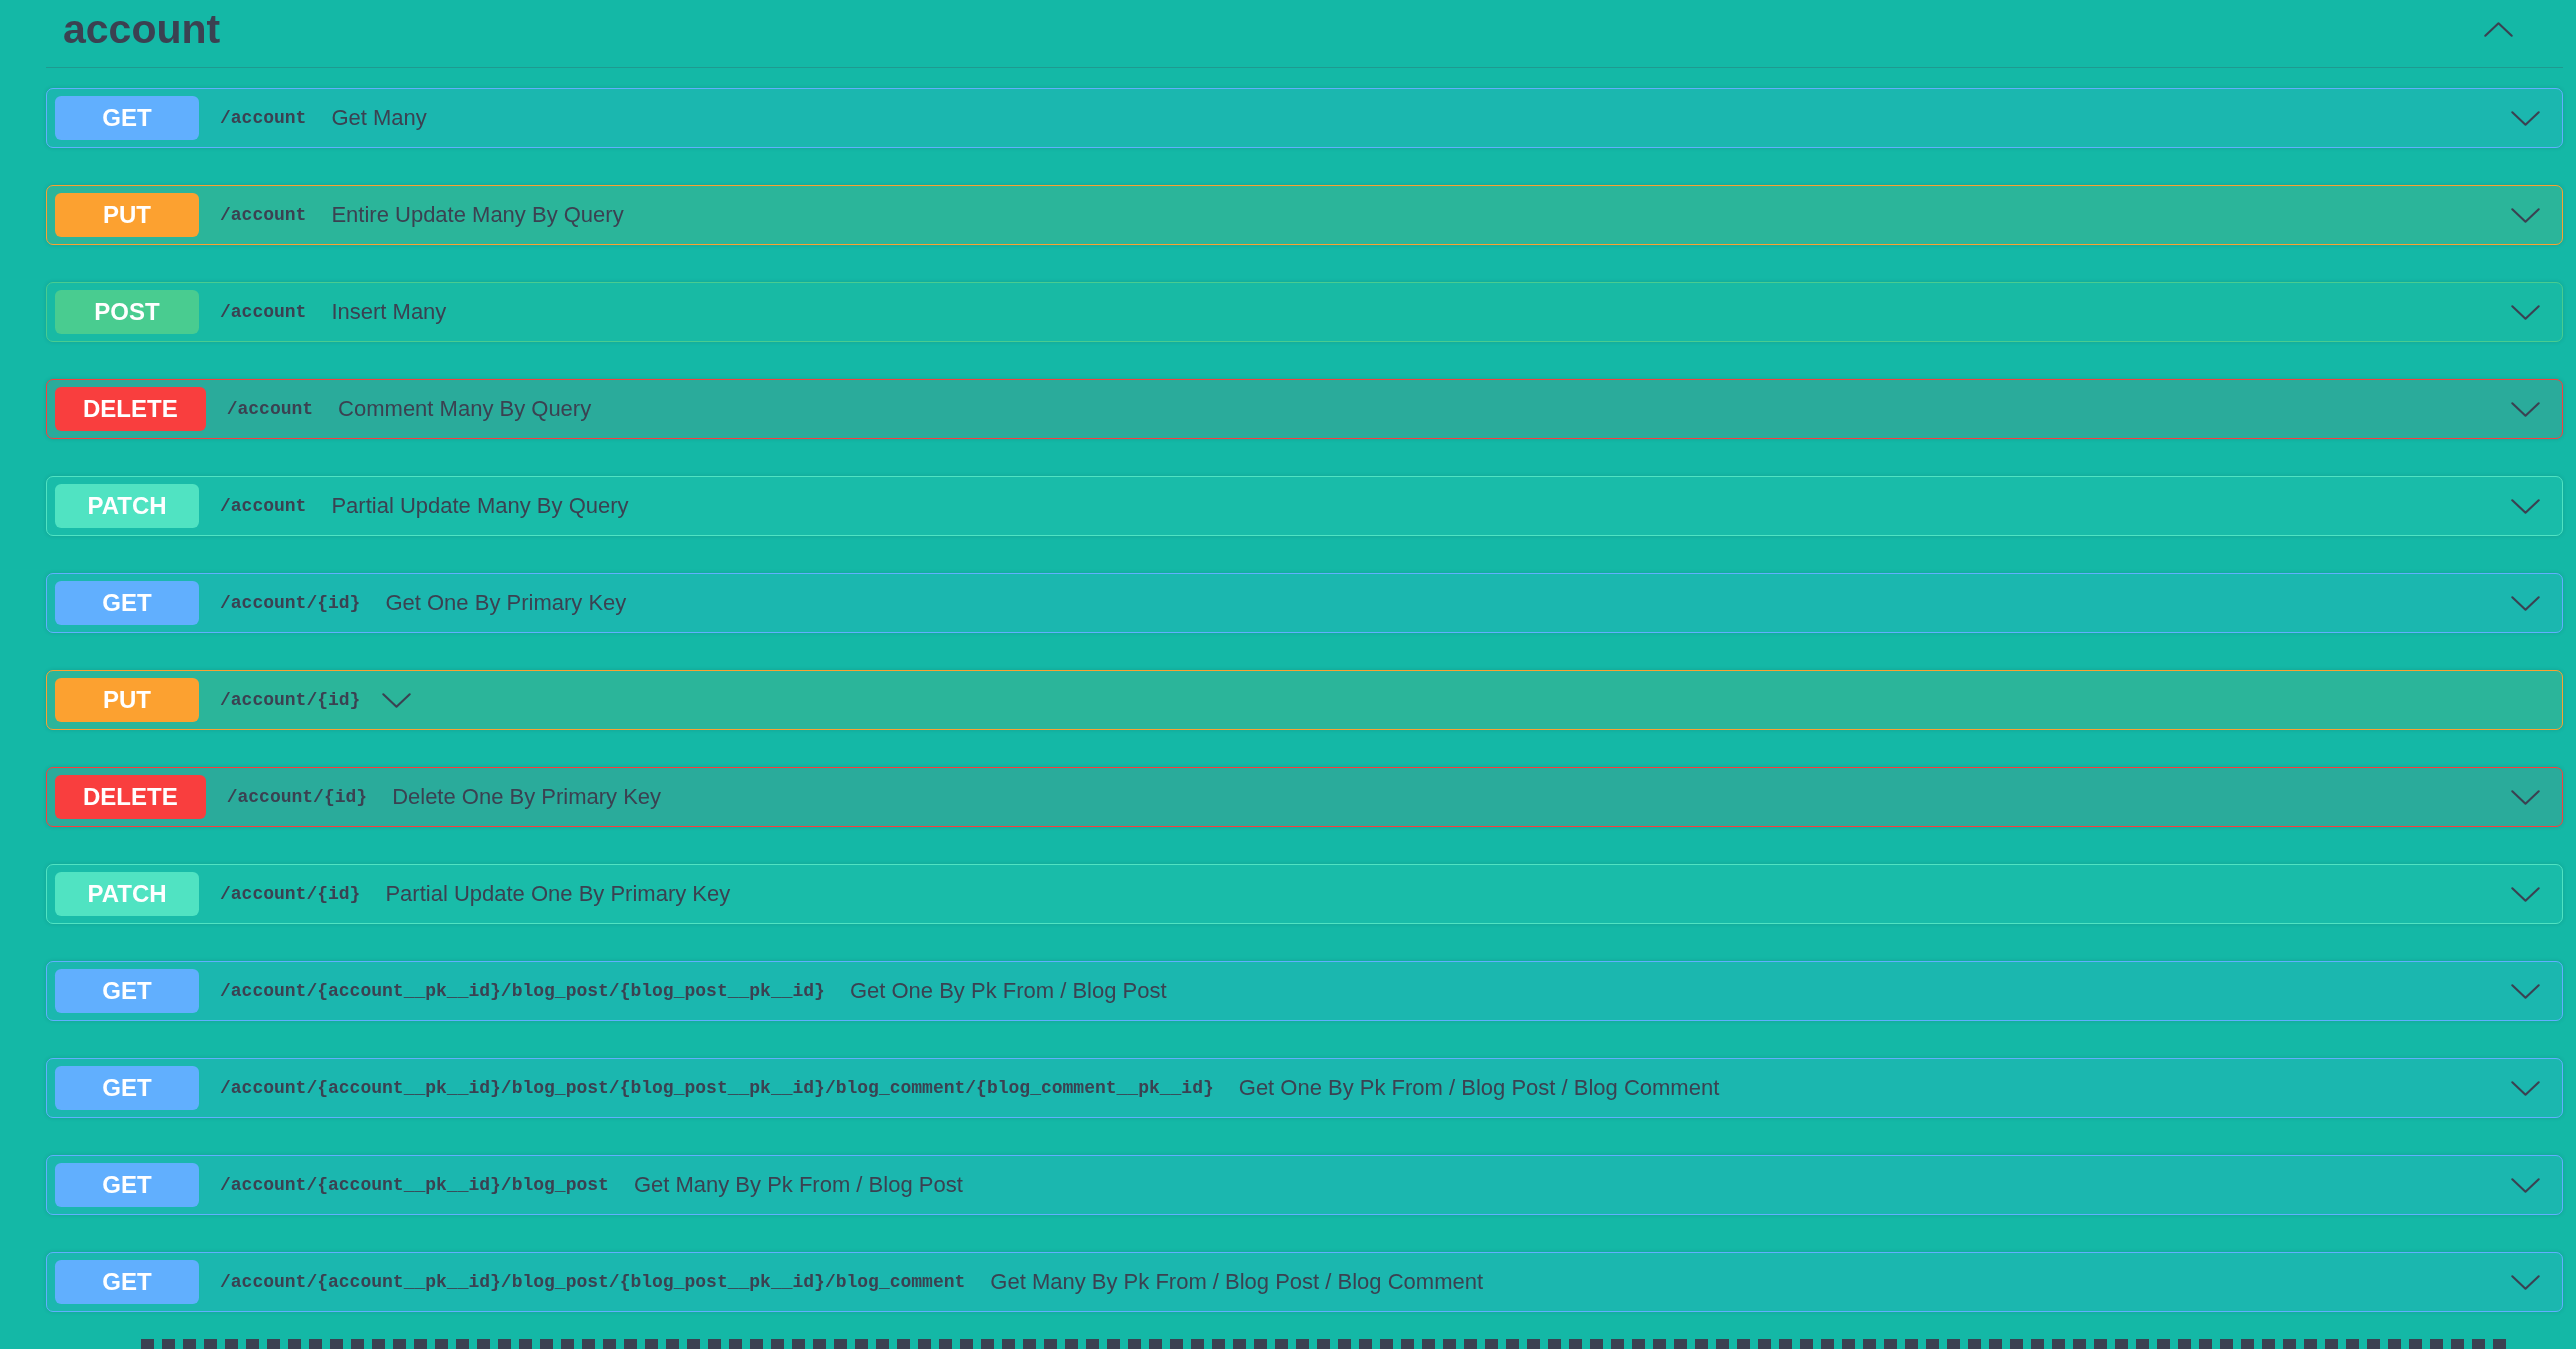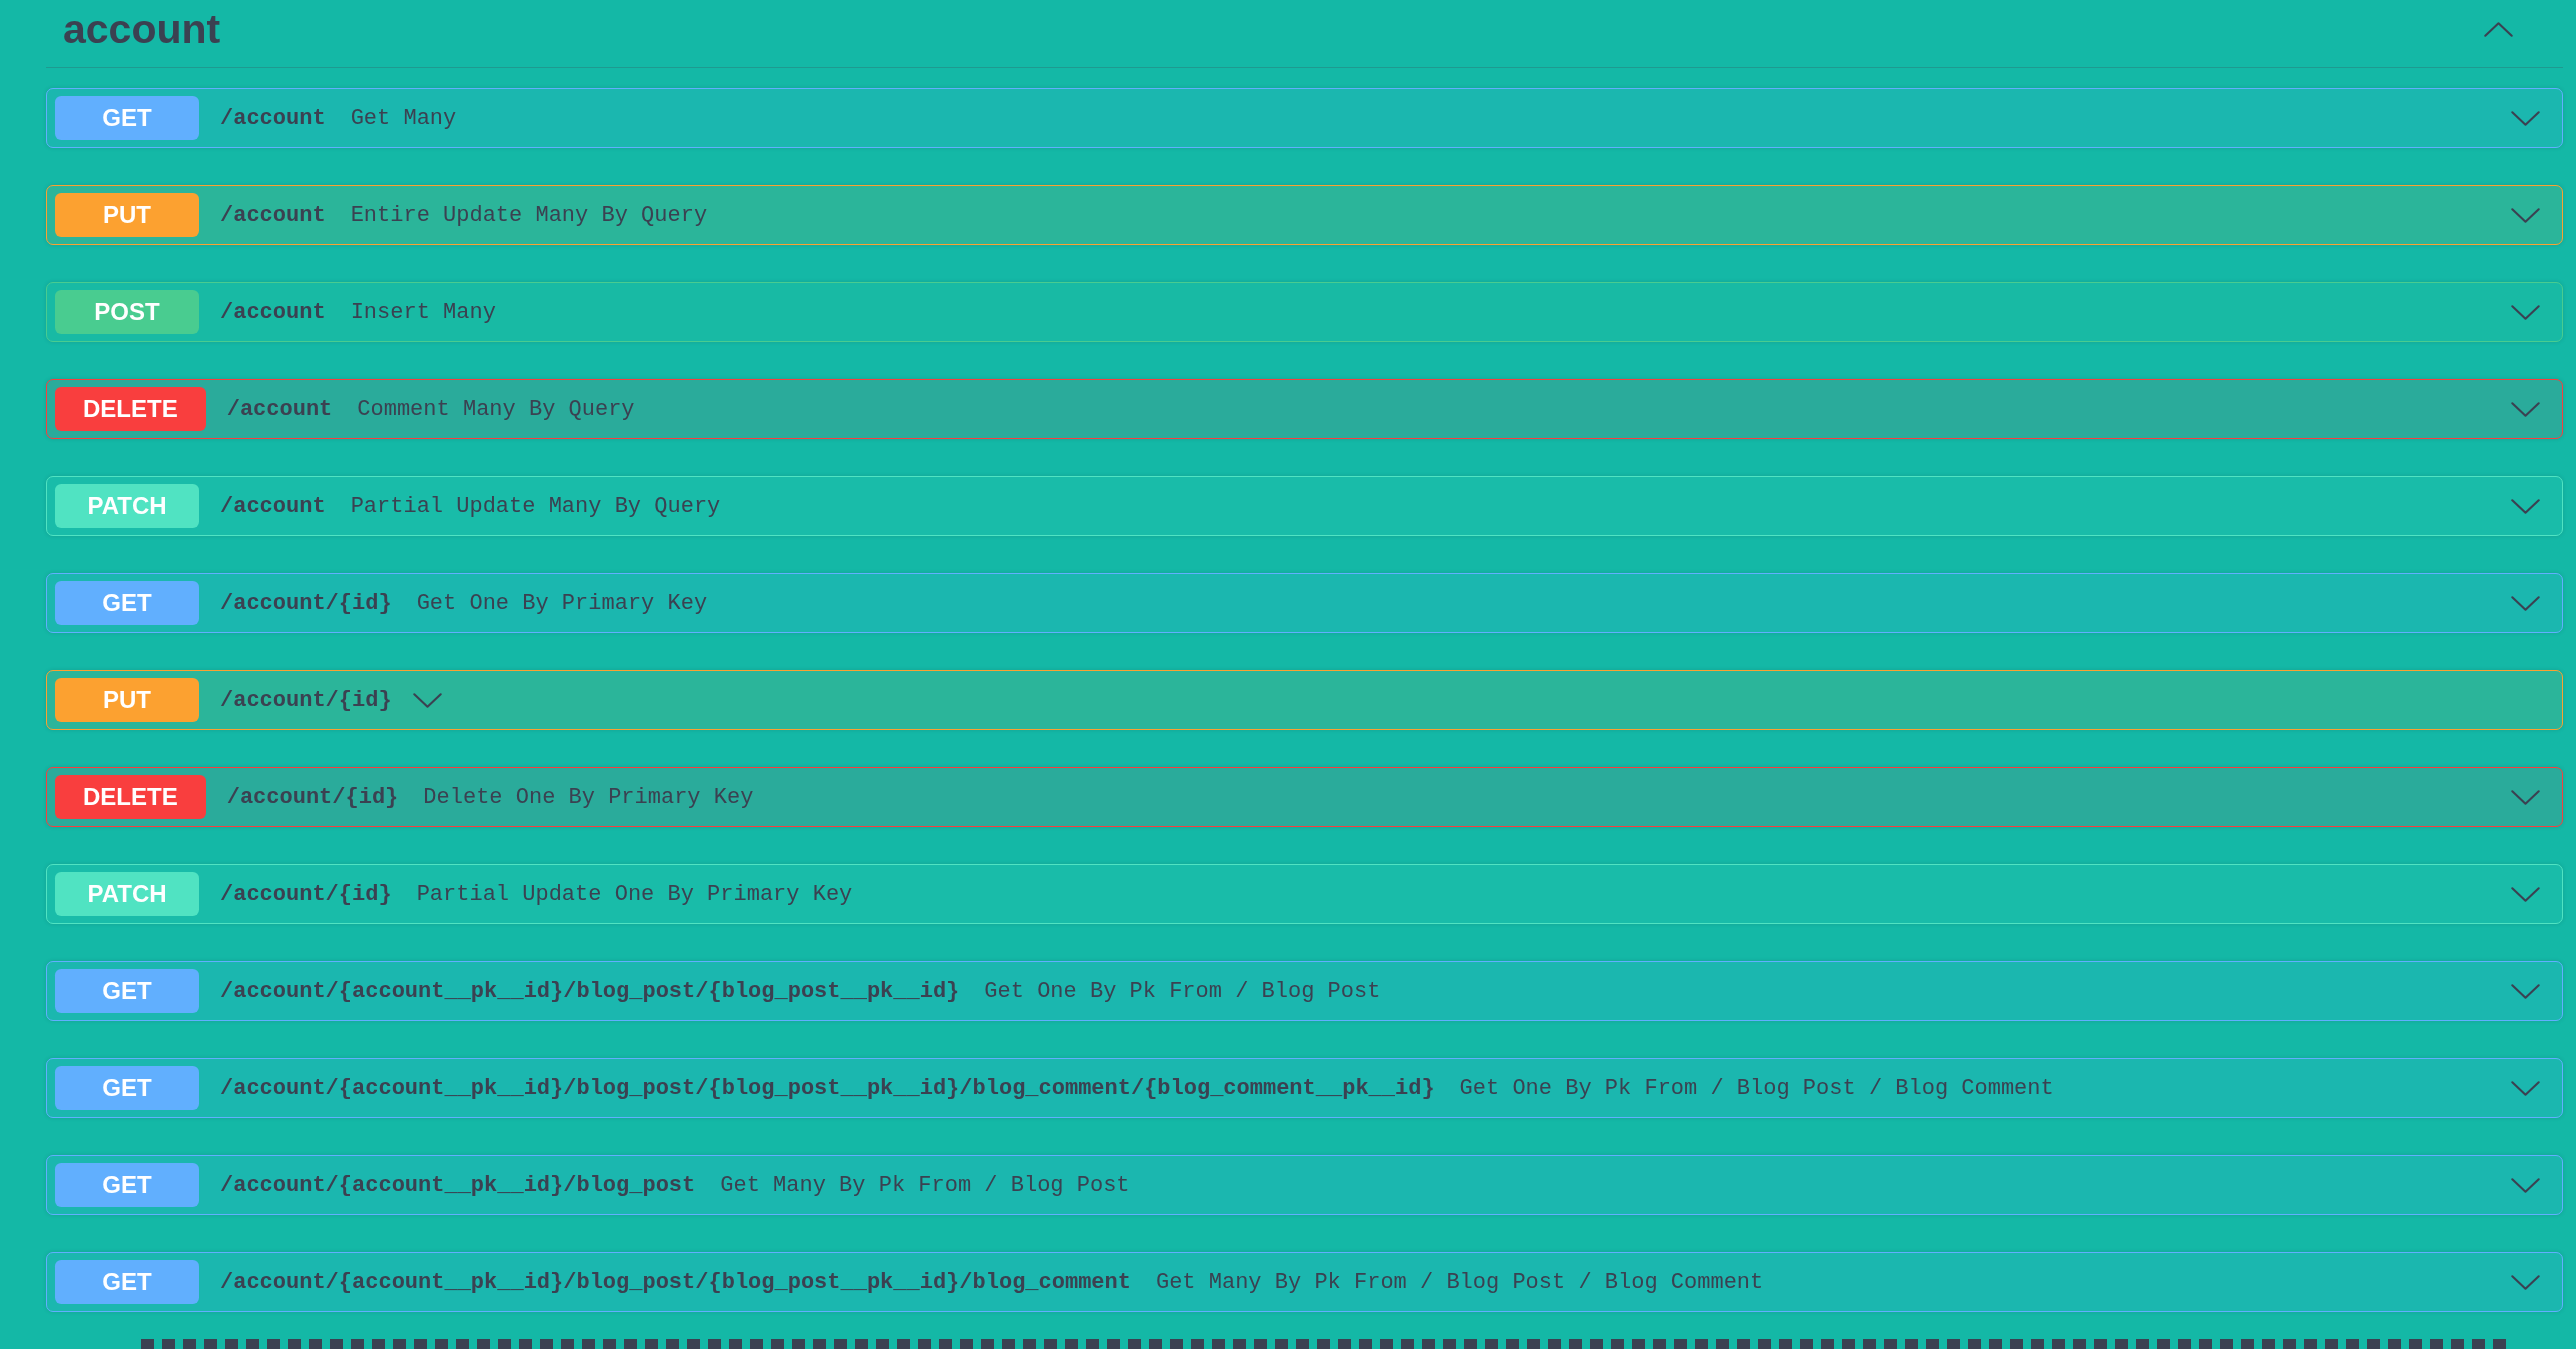--- a/index.html
+++ b/index.html
@@ -75,35 +75,34 @@
     display: flex;
     align-items: center;
     justify-content: center;
     padding: 0 28px;
     box-sizing: border-box;
     flex: 0 0 auto;
   }
   .op-path {
     font-family: "Liberation Mono", "DejaVu Sans Mono", monospace;
     font-weight: 700;
-    font-size: 22px;
+    font-size: 18px;
     color: #3b4151;
     margin-left: 21px;
     white-space: nowrap;
     flex: 0 0 auto;
   }
   .op-desc {
     font-size: 22px;
     color: #3b4151;
     margin-left: 25px;
     white-space: nowrap;
     overflow: hidden;
     text-overflow: ellipsis;
     flex: 1 1 auto;
-    font-family: Liberation Mono, monospace;
   }
   .row-chevron {
     flex: 0 0 auto;
     margin-left: 17.6px;
   }
   .clipped-next-content {
     position: absolute;
     left: 141px;
     right: 66px;
     bottom: 0;

